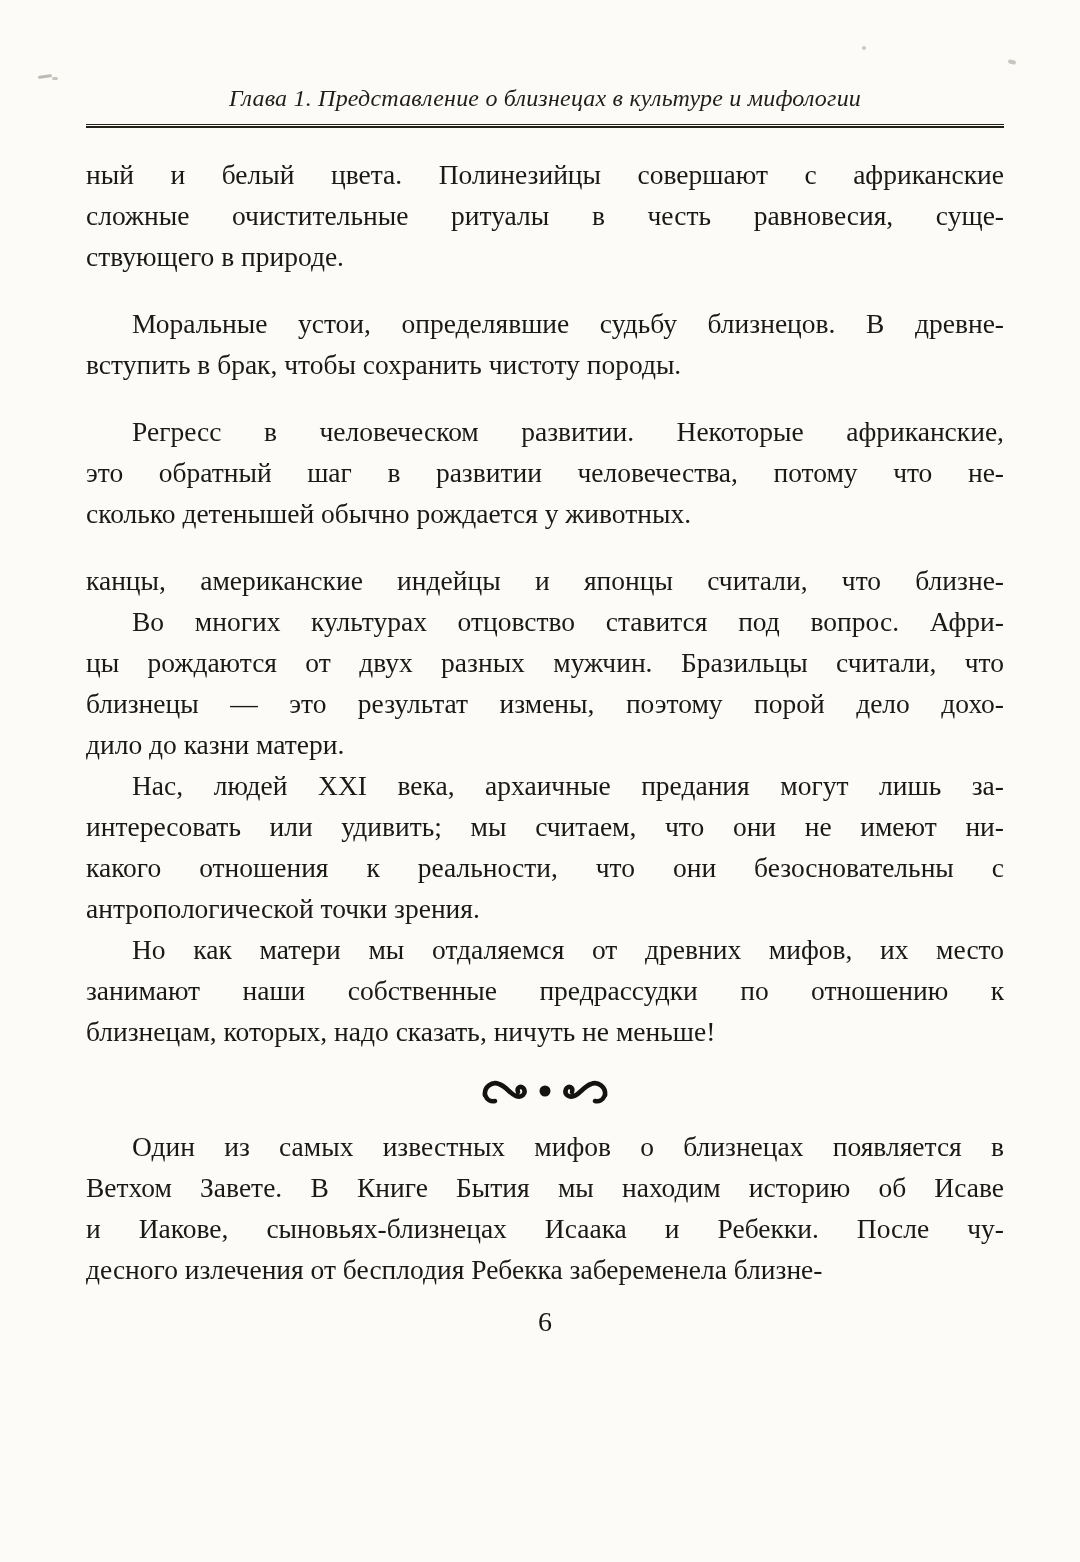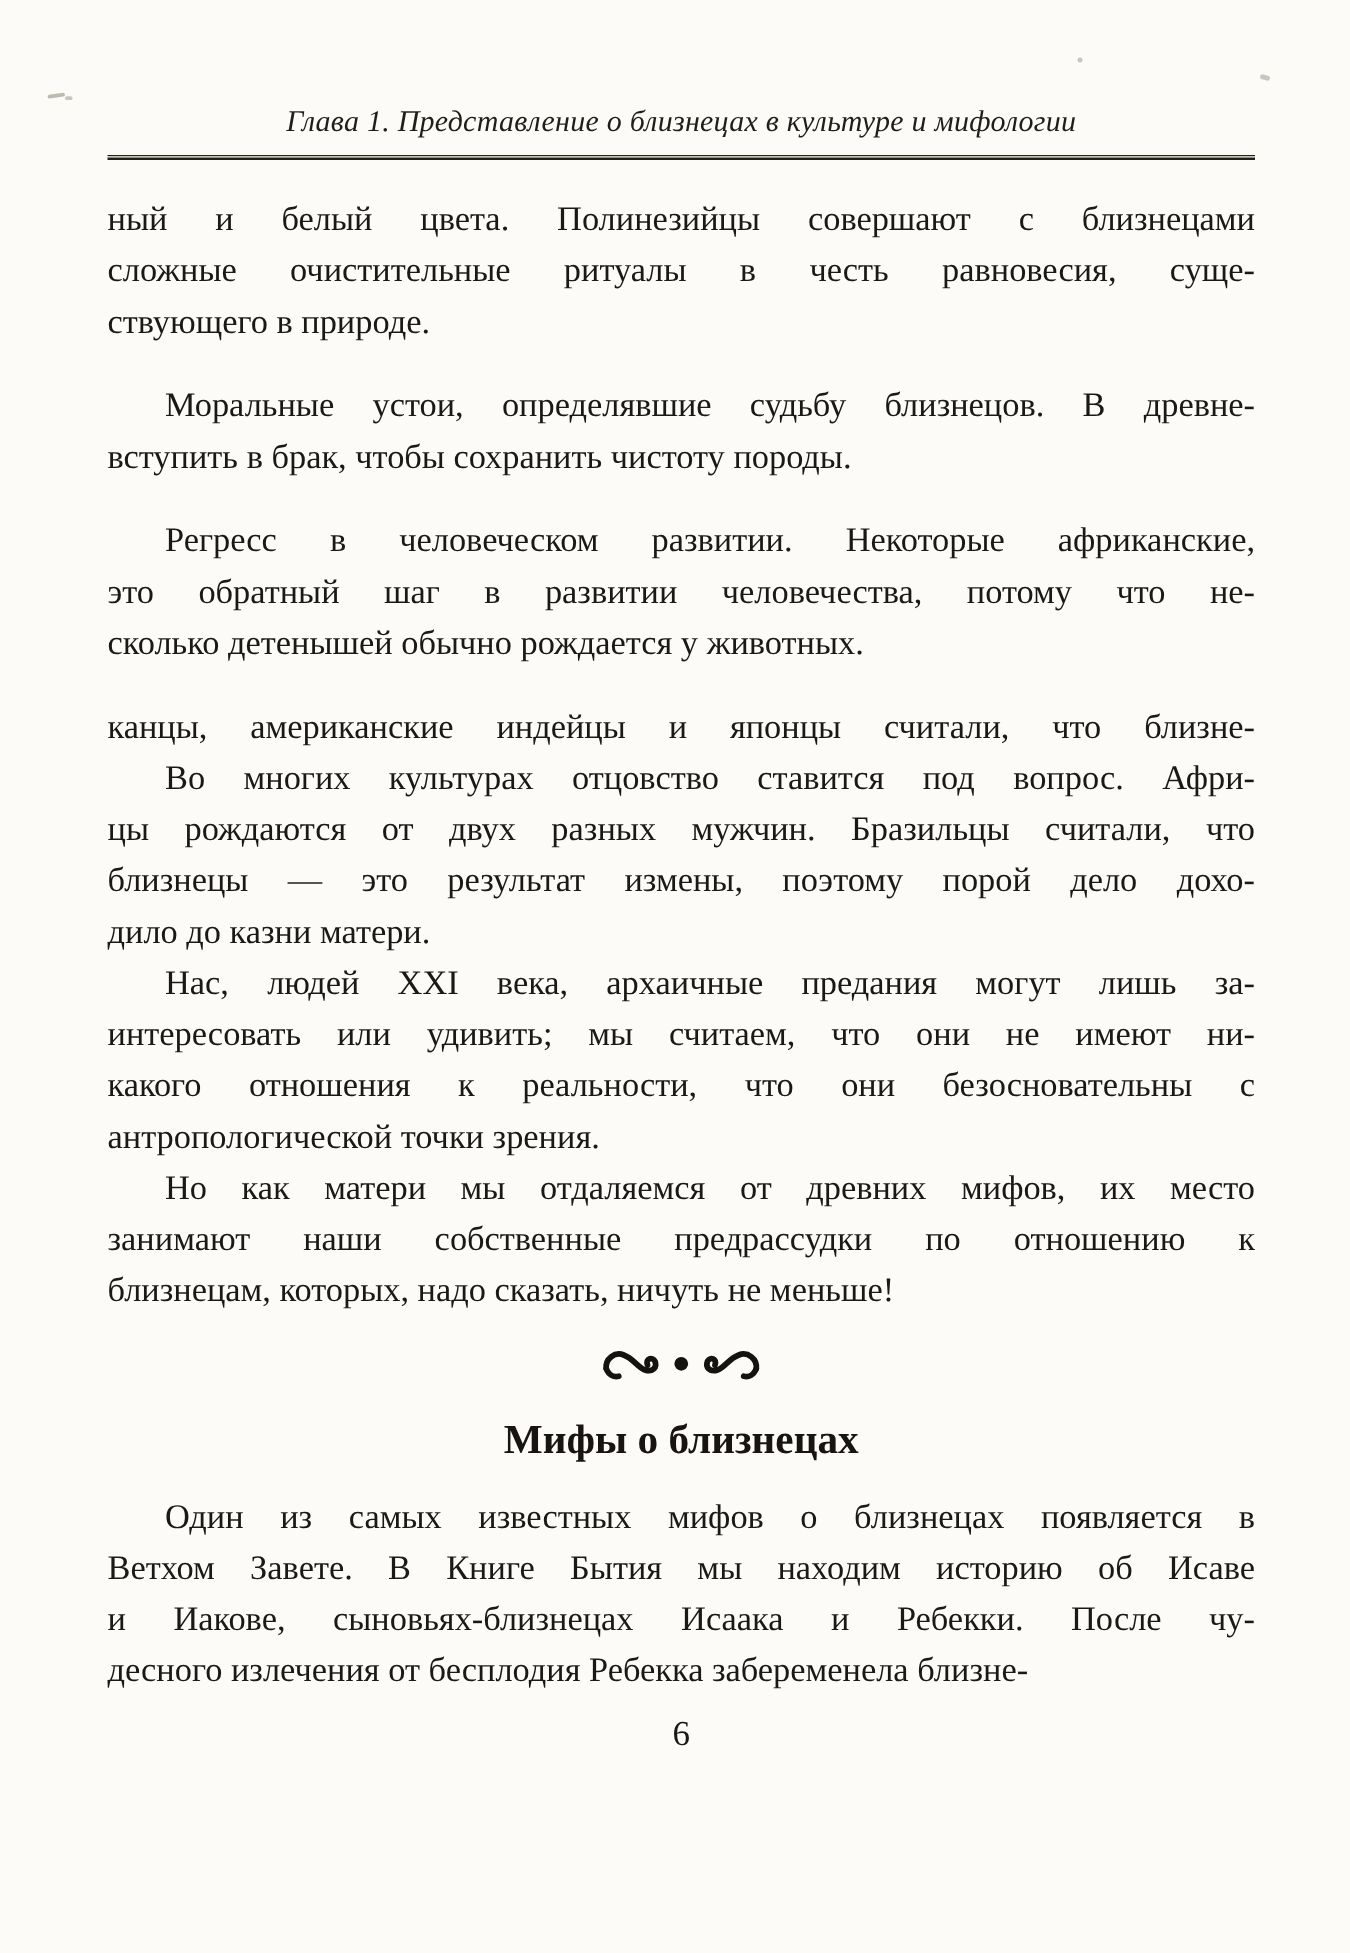--- a/index.html
+++ b/index.html
@@ -82,21 +82,21 @@
   <div class="speck s2"></div>
   <div class="speck s3"></div>
   <div class="speck s4"></div>
 
   <div class="running-header">Глава 1. Представление о близнецах в культуре и мифологии</div>
 
   <div class="header-rule"></div>
 
   <div id="content" class="content">
       <div class="para">
-        <div class="line"><span>ный и белый цвета. Полинезийцы совершают с близнецами</span></div>
+        <div class="line"><span>ный и белый цвета. Полинезийцы совершают с африканские</span></div>
         <div class="line"><span>сложные очистительные ритуалы в честь равновесия, суще-</span></div>
         <div class="line last"><span>ствующего в природе.</span></div>
       </div>
       <div class="para space-before">
         <div class="line indent"><span class="it">Моральные устои, определявшие судьбу близнецов.</span><span> В древне-</span></div>
         <div class="line last"><span>вступить в брак, чтобы сохранить чистоту породы.</span></div>
       </div>
       <div class="para space-before">
         <div class="line indent"><span class="it">Регресс в человеческом развитии.</span><span> Некоторые африканские,</span></div>
         <div class="line"><span>это обратный шаг в развитии человечества, потому что не-</span></div>
@@ -124,21 +124,20 @@
     <svg width="128" height="30" viewBox="0 0 128 30">
       <g fill="none" stroke="#151310" stroke-width="4.6" stroke-linecap="round">
         <path d="M4,19 C3,11 11,5 18,8 C26,11 29,18 35,20 C41,22 45,18 43,13 C41,9 35,11 37,16"></path>
         <path d="M4,19 C6,24 10,26 14,25"></path>
         <path d="M124,19 C125,11 117,5 110,8 C102,11 99,18 93,20 C87,22 83,18 85,13 C87,9 93,11 91,16"></path>
         <path d="M124,19 C122,24 118,26 114,25"></path>
       </g>
       <circle cx="64" cy="15" r="5.5" fill="#151310"></circle>
     </svg>
   </div>
-<div class="section-heading">Мифы о близнецах</div>
       <div class="para after-heading">
         <div class="line indent"><span>Один из самых известных мифов о близнецах появляется в</span></div>
         <div class="line"><span>Ветхом Завете. В Книге Бытия мы находим историю об Исаве</span></div>
         <div class="line"><span>и Иакове, сыновьях-близнецах Исаака и Ребекки. После чу-</span></div>
         <div class="line last"><span>десного излечения от бесплодия Ребекка забеременела близне-</span></div>
       </div>
     </div>
 
   <div class="page-number">6</div>
 </div>

